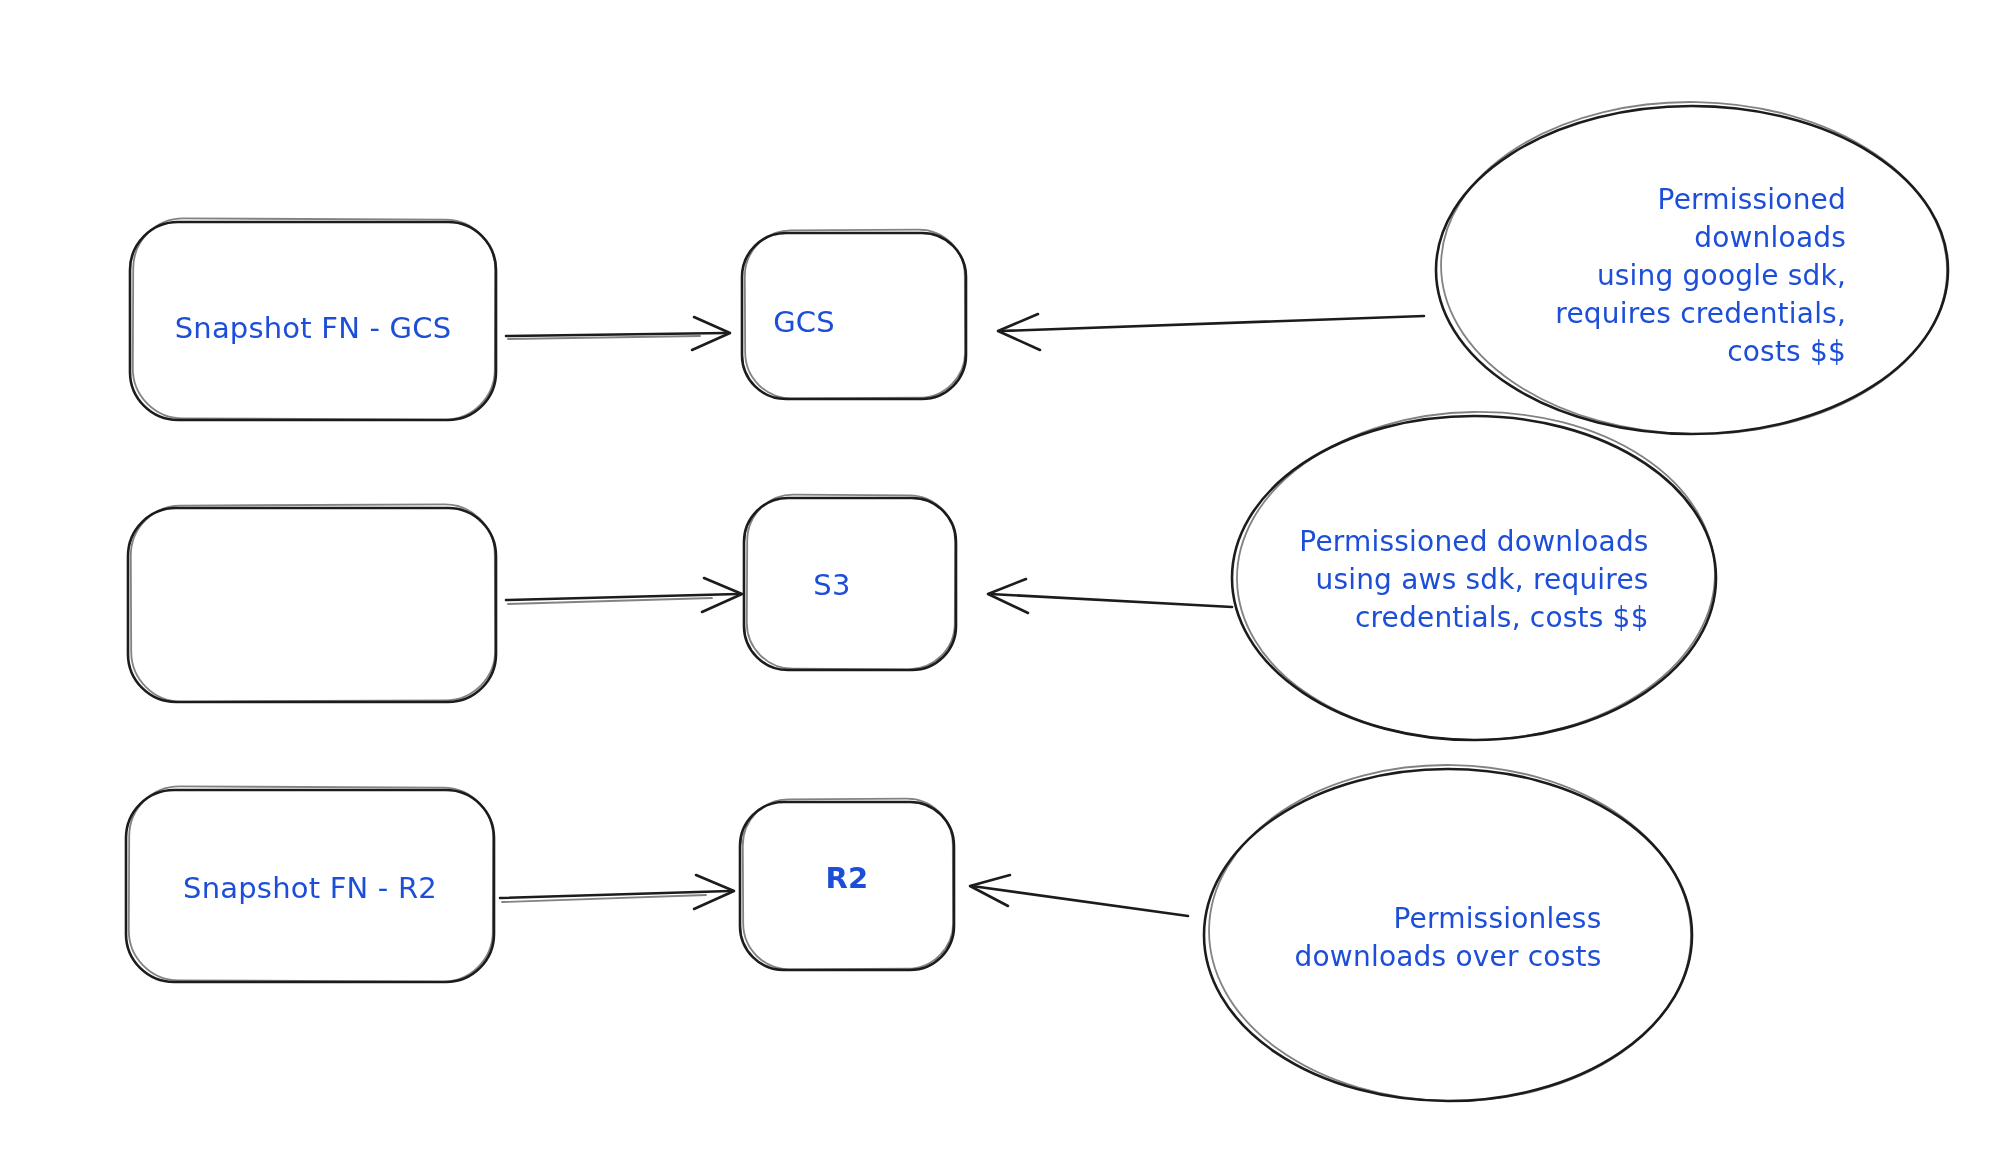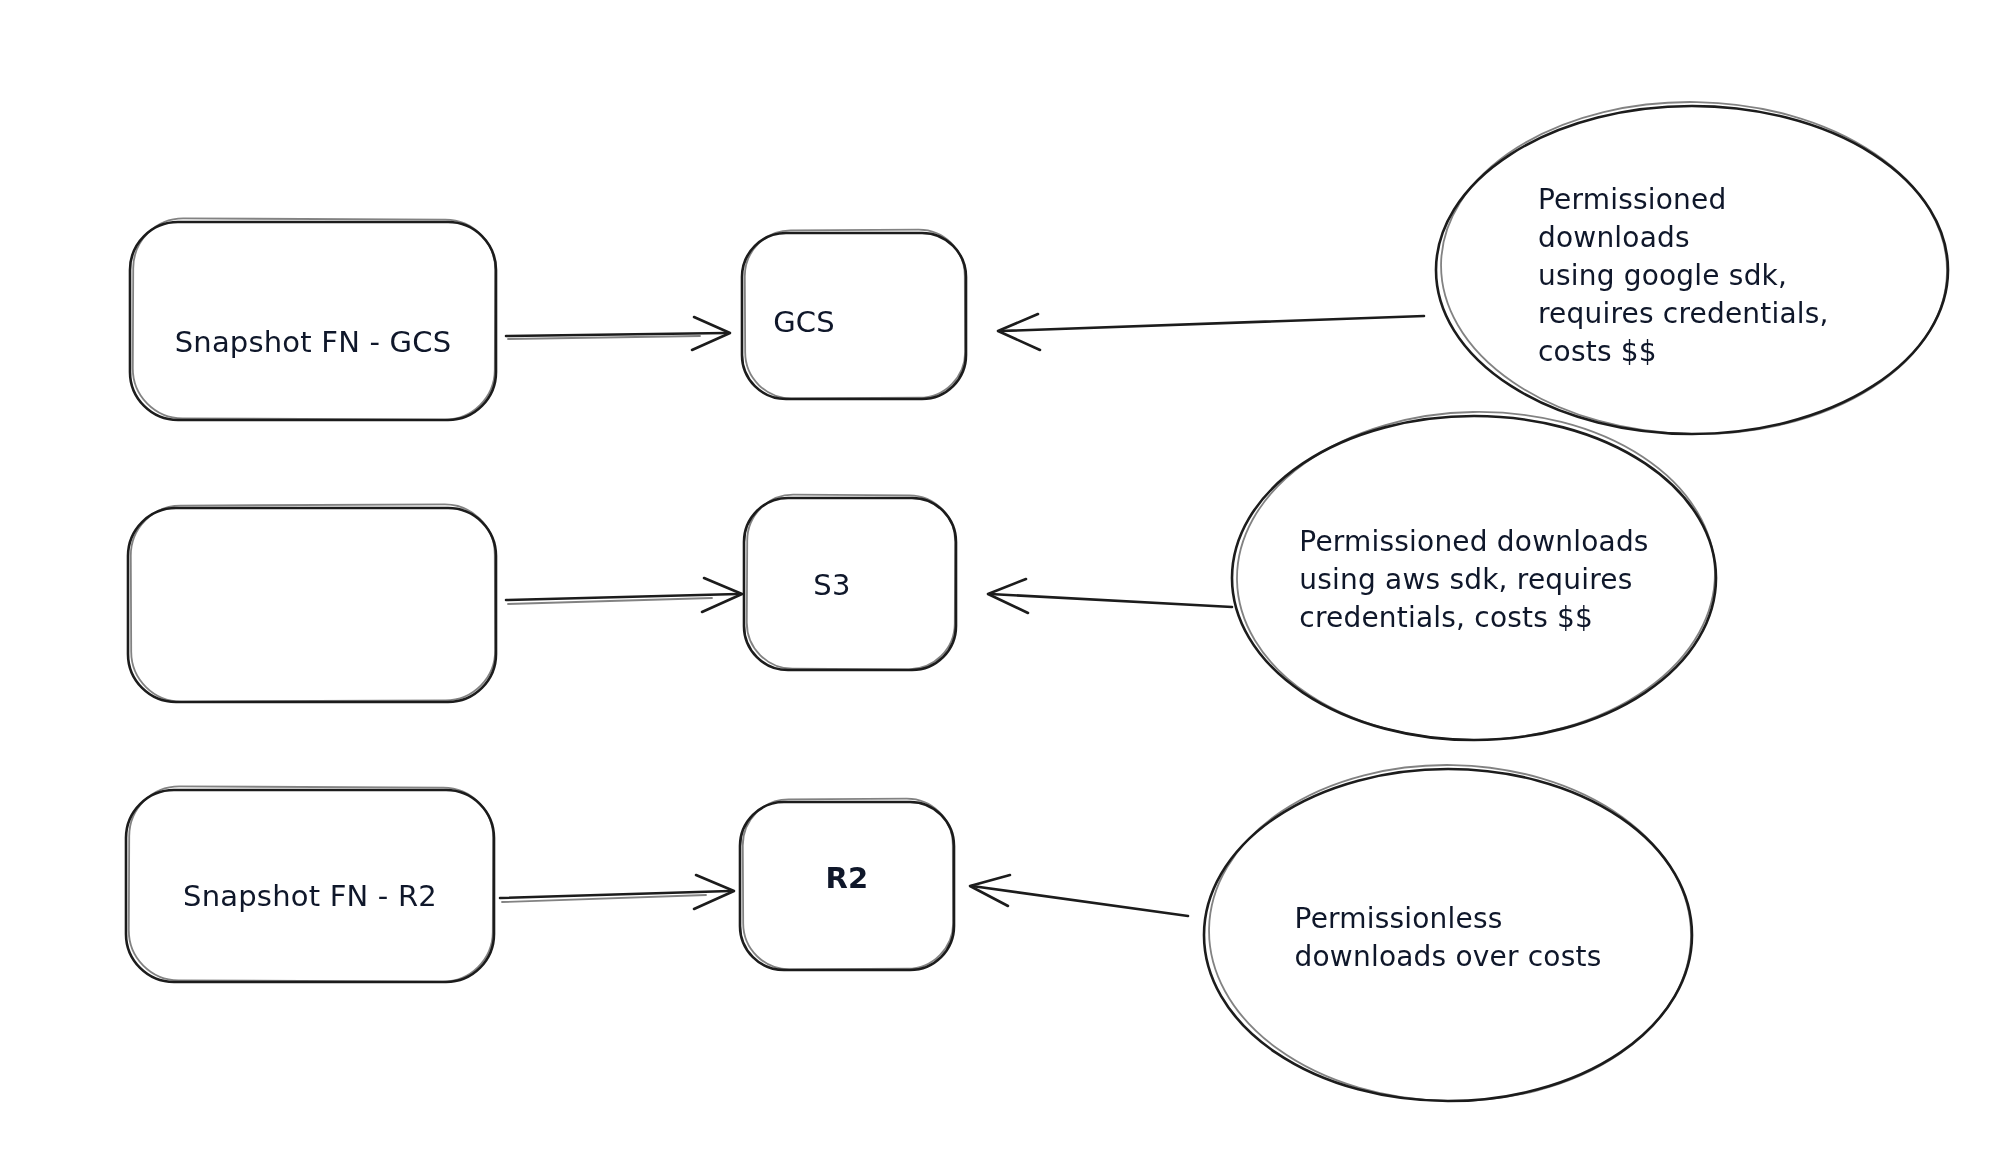--- a/index.html
+++ b/index.html
@@ -32,26 +32,26 @@
     fill: none;
     stroke: #1c1c1c;
     stroke-width: 1.8;
     stroke-linecap: round;
     stroke-linejoin: round;
     opacity: 0.55;
   }
   .label {
     position: absolute;
     transform: translate(-50%, -50%);
-    text-align: left;
+    text-align: right;
     white-space: nowrap;
     font-size: 29px;
     line-height: 38px;
     letter-spacing: 0.2px;
-    color: #0f172a;
+    color: #1d4ed8;
   }
   .note-label {
     white-space: pre-line;
     font-size: 28px;
     line-height: 38px;
   }
 </style>
 </head>
 <body>
 
@@ -119,36 +119,36 @@
     <g>
       <line class="sk" x1="1188" y1="916" x2="972" y2="886"></line>
       <polyline class="sk" points="1010,875 970,886 1008,906"></polyline>
     </g>
     <g>
       <ellipse class="sk" cx="1448" cy="935" rx="244" ry="166"></ellipse>
       <ellipse class="sk2" cx="1450" cy="933" rx="241" ry="168" transform="rotate(1 1448 935)"></ellipse>
     </g>
   </svg>
 
-  <div class="label" style="left:313px; top:342px;">Snapshot FN - GCS</div>
+  <div class="label" style="left:313px; top:328px;">Snapshot FN - GCS</div>
 
   <div class="label" style="left:804px; top:322px;">GCS</div>
 
   <div class="label note-label" style="left:1692px; top:276px;">Permissioned downloads
 using google sdk,
 requires credentials,
 costs $$</div>
 
 
   <div class="label" style="left:832px; top:585px;">S3</div>
 
   <div class="label note-label" style="left:1474px; top:580px;">Permissioned downloads
 using aws sdk, requires
 credentials, costs $$</div>
 
-  <div class="label" style="left:310px; top:888px;margin-top:8px;">Snapshot FN - R2</div>
+  <div class="label" style="left:310px; top:888px;">Snapshot FN - R2</div>
 
   <div class="label" style="left:847px; top:878px;font-weight:bold;">R2</div>
 
   <div class="label note-label" style="left:1448px; top:938px;">Permissionless
 downloads over costs</div>
 
 </div>
 
 </body></html>

